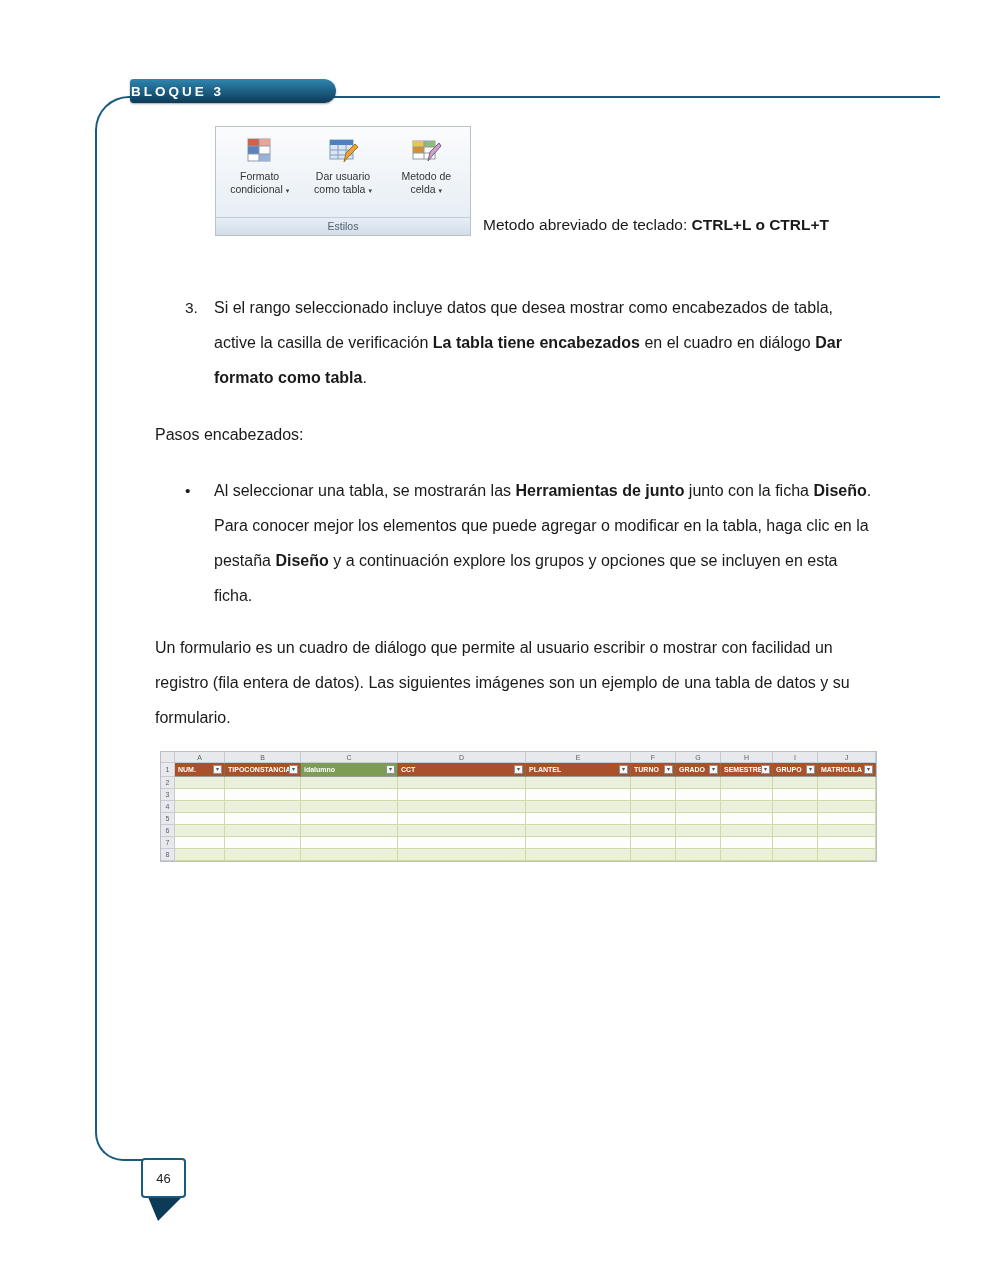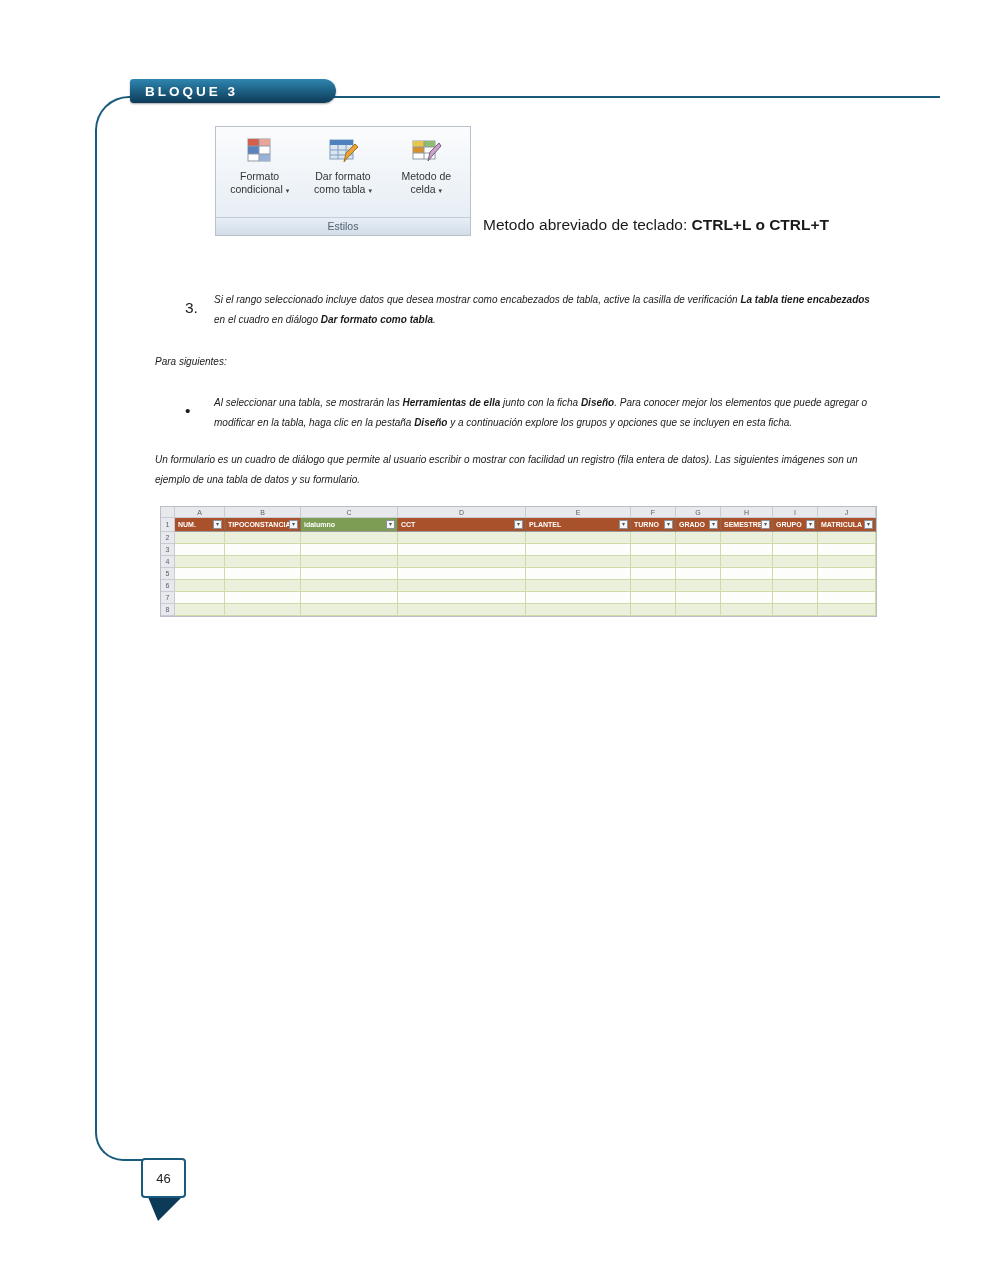--- a/index.html
+++ b/index.html
@@ -14,35 +14,35 @@
   }
   .frame-bottom {
     position:absolute; left:95px; top:1121px; width:48px; height:40px;
     border-left:2.5px solid #1A5B7D; border-bottom:2.5px solid #1A5B7D;
     border-bottom-left-radius:28px; pointer-events:none;
   }
   .badge {
     position:absolute; left:130px; top:79px; width:206px; height:24px; z-index:3;
     background:linear-gradient(#2E86B0, #0D3A57);
     border-radius:4px 14px 14px 4px;
-    display:flex; align-items:center; padding-left:15px;
+    display:flex; align-items:center; padding-left:1px;
     color:#ffffff; font-weight:bold; font-size:13.5px; letter-spacing:3px;
     box-shadow:0 1px 2px rgba(0,0,0,.35);
   }
   .pagenum-box {
     position:absolute; left:141px; top:1158px; width:45px; height:40px; z-index:3;
     background:#ffffff; border:2px solid #1A5B7D; border-radius:4px;
     display:flex; align-items:center; justify-content:center;
     font-size:13px; color:#222;
   }
   .tail { position:absolute; left:146px; top:1197px; z-index:2; }
 
   
   .content { position:absolute; left:155px; top:126px; width:720px; color:#1a1a1a; }
-  .content p, .content .body { font-size:10px; line-height:20px;font-style:italic; }
+  .content p, .content .body { font-size:16px; line-height:35px; }
   .content b { font-weight:700; }
 
   
   .ribbon-row { display:flex; align-items:flex-end; margin-left:60px; margin-bottom:54px; }
   .ribbon {
     width:256px; height:110px; border:1px solid #B9C2CC;
     background:linear-gradient(#FBFCFD, #E3EBF3);
     display:flex; flex-direction:column; flex:none;
   }
   .ribbon-buttons { flex:1; display:flex; padding:5px 2px 0; }
@@ -133,21 +133,21 @@
             <svg class="ribbon-icon" viewBox="0 0 32 32">
               <rect x="3" y="5" width="23" height="19" fill="#DCE6F1" stroke="#7F9DC0"></rect>
               <rect x="3" y="5" width="23" height="5" fill="#4F81BD"></rect>
               <line x1="3" y1="15" x2="26" y2="15" stroke="#7F9DC0"></line>
               <line x1="3" y1="20" x2="26" y2="20" stroke="#7F9DC0"></line>
               <line x1="11" y1="10" x2="11" y2="24" stroke="#7F9DC0"></line>
               <line x1="19" y1="10" x2="19" y2="24" stroke="#7F9DC0"></line>
               <polygon points="17,27 19,18 28,9 31,12 22,21 17,27" fill="#E8A33D" stroke="#A8730F"></polygon>
             </svg>
             <div class="ribbon-lbl">
-              <span>Dar formato</span><br>
+              <span>Dar usuario</span><br>
               <span>como tabla</span>
               <span class="ribbon-arrow">▾</span>
             </div>
           </div>
 
           <div class="ribbon-btn">
             <svg class="ribbon-icon" viewBox="0 0 32 32">
               <rect x="3" y="6" width="22" height="18" fill="#ffffff" stroke="#8D99A6"></rect>
               <rect x="3" y="6" width="11" height="6" fill="#E8C84A"></rect>
               <rect x="14" y="6" width="11" height="6" fill="#8FBC6F"></rect>
@@ -169,25 +169,25 @@
       </div>
 
       <div class="shortcut"><span>Metodo abreviado de teclado: </span><b>CTRL+L o CTRL+T</b></div>
     </div>
 
     <div class="numbered-item">
       <span class="marker">3.</span>
       <div class="body"><span>Si el rango seleccionado incluye datos que desea mostrar como encabezados de tabla, active la casilla de verificación </span><b>La tabla tiene encabezados</b><span> en el cuadro en diálogo </span><b>Dar formato como tabla</b><span>.</span></div>
     </div>
 
-    <p class="pasos">Para siguientes:</p>
+    <p class="pasos">Pasos encabezados:</p>
 
     <div class="bullet-item">
       <span class="marker">•</span>
-      <div class="body"><span>Al seleccionar una tabla, se mostrarán las </span><b>Herramientas de ella</b><span> junto con la ficha </span><b>Diseño</b><span>. Para conocer mejor los elementos que puede agregar o modificar en la tabla, haga clic en la pestaña </span><b>Diseño</b><span> y a continuación explore los grupos y opciones que se incluyen en esta ficha.</span></div>
+      <div class="body"><span>Al seleccionar una tabla, se mostrarán las </span><b>Herramientas de junto</b><span> junto con la ficha </span><b>Diseño</b><span>. Para conocer mejor los elementos que puede agregar o modificar en la tabla, haga clic en la pestaña </span><b>Diseño</b><span> y a continuación explore los grupos y opciones que se incluyen en esta ficha.</span></div>
     </div>
 
 
     <p class="para">Un formulario es un cuadro de diálogo que permite al usuario escribir o mostrar con facilidad un registro (fila entera de datos). Las siguientes imágenes son un ejemplo de una tabla de datos y su formulario.</p>
 
     <div class="sheet">
       <div class="sheet-row letters" id="sheet-letters">
           <div class="scell gray rownum" style="width: 14px;"></div>
           <div class="scell gray" style="width: 50px;">A</div>
           <div class="scell gray" style="width: 76px;">B</div>

